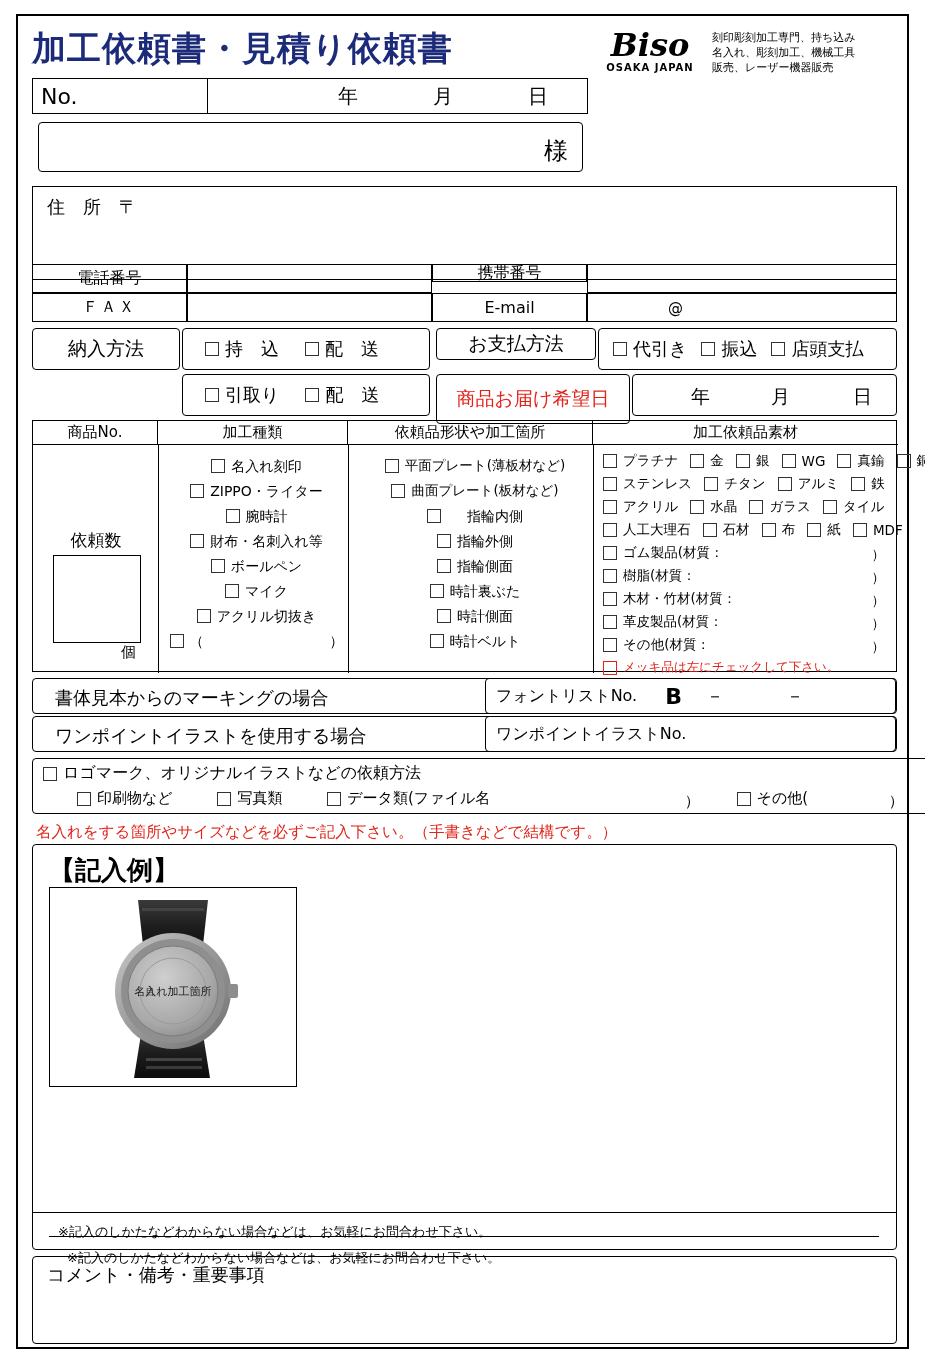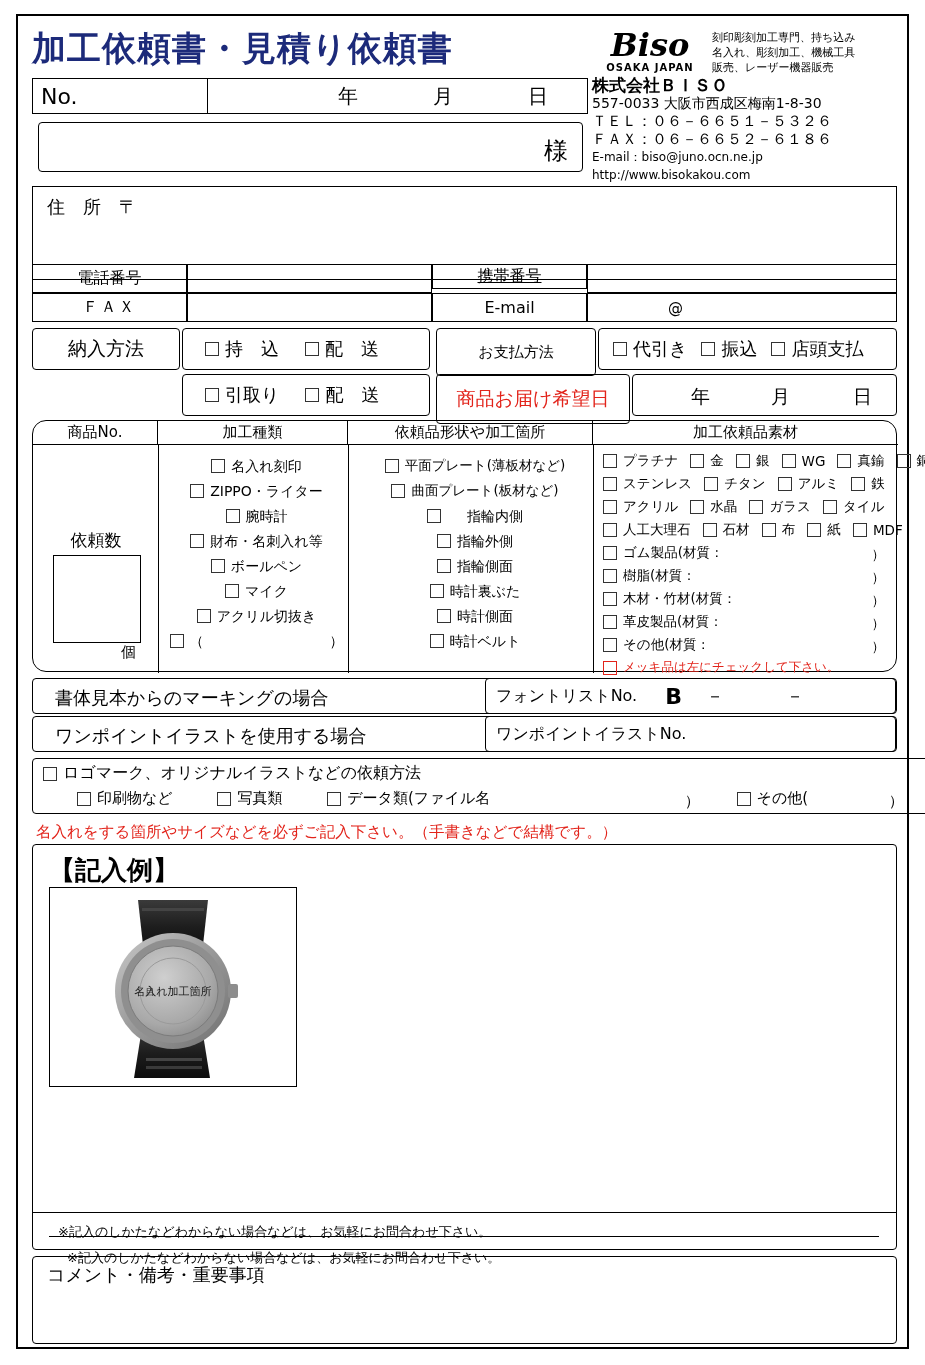--- a/index.html
+++ b/index.html
@@ -43,54 +43,46 @@
     <div class="abs" style="left:578px;top:12px;width:108px;height:54px;">
       <div style="font-family:'DejaVu Serif','Liberation Serif',serif;font-style:italic;font-size:32px;font-weight:bold;text-align:center;line-height:34px;">Biso</div>
       <div style="font-size:10px;font-weight:bold;text-align:center;letter-spacing:1px;">OSAKA JAPAN</div>
     </div>
 
     <div class="abs small" style="left:694px;top:14px;line-height:15px;">
       <div>刻印彫刻加工専門、持ち込み</div>
       <div>名入れ、彫刻加工、機械工具</div>
       <div>販売、レーザー機器販売</div>
     </div>
-    <div class="abs" style="left:574px;top:60px;width:305px;line-height:18px;">
-      <div style="font-size:17px;font-weight:bold;">株式会社ＢＩＳＯ</div>
-      <div style="font-size:14px;">557-0033 大阪市西成区梅南1-8-30</div>
-      <div style="font-size:15px;letter-spacing:0px;">ＴＥＬ：０６－６６５１－５３２６</div>
-      <div style="font-size:15px;">ＦＡＸ：０６－６６５２－６１８６</div>
-      <div style="font-size:12px;">E-mail：biso@juno.ocn.ne.jp</div>
-      <div style="font-size:12px;">http://www.bisokakou.com</div>
-    </div>
 
     <div class="abs bx" style="left:14px;top:170px;width:865px;height:94px;border-radius:0;">
       <div class="abs" style="left:14px;top:8px;font-size:18px;">住　所　〒</div>
     </div>
 
     <div class="abs" style="left:14px;top:248px;width:865px;height:58px;">
       <div class="abs bx ctr" style="left:0;top:0;width:155px;height:29px;font-size:16px;">電話番号</div>
       <div class="abs bx" style="left:155px;top:0;width:245px;height:29px;"></div>
-      <div class="abs bx ctr" style="left:400px;top:0;width:155px;height:25px;font-size:16px;text-decoration:underline;">携帯番号</div>
+      <div class="abs bx ctr" style="left:400px;top:0;width:155px;height:18px;font-size:16px;">携帯番号</div>
       <div class="abs bx" style="left:555px;top:0;width:310px;height:29px;"></div>
 
       <div class="abs bx ctr" style="left:0;top:29px;width:155px;height:29px;font-size:16px;letter-spacing:2px;">ＦＡＸ</div>
       <div class="abs bx" style="left:155px;top:29px;width:245px;height:29px;"></div>
       <div class="abs bx ctr" style="left:400px;top:29px;width:155px;height:29px;font-size:16px;">E-mail</div>
       <div class="abs bx lft" style="left:555px;top:29px;width:310px;height:29px;padding-left:80px;font-size:15px;">@</div>
     </div>
 
     <div class="abs" style="left:14px;top:312px;width:865px;height:42px;">
       <div class="abs bx ctr" style="left:0;top:0;width:148px;height:42px;font-size:19px;border-radius:4px;">納入方法</div>
       <div class="abs bx lft" style="left:150px;top:0;width:248px;height:42px;padding-left:22px;font-size:18px;border-radius:4px;">
         <span class="chk"></span>
           <span>持　込</span>
         <span class="chk" style="margin-left:26px;"></span>
           <span>配　送</span>
       </div>
-      <div class="abs bx ctr" style="left:404px;top:0;width:160px;height:48px;font-size:15px;border-radius:4px;">お支払方法</div>
+      <div class="abs bx ctr" style="left:404px;top:0;width:160px;height:32px;font-size:19px;border-radius:4px;">お支払方法</div>
       <div class="abs bx lft" style="left:566px;top:0;width:299px;height:42px;padding-left:14px;font-size:18px;border-radius:4px;">
         <span class="chk"></span>
           <span>代引き</span>
         <span class="chk" style="margin-left:14px;"></span>
           <span>振込</span>
         <span class="chk" style="margin-left:14px;"></span>
           <span>店頭支払</span>
       </div>
     </div>
 
@@ -102,21 +94,21 @@
           <span>配　送</span>
       </div>
       <div class="abs bx ctr red" style="left:404px;top:0;width:194px;height:50px;font-size:19px;border-radius:4px;">商品お届け希望日</div>
       <div class="abs bx" style="left:600px;top:0;width:265px;height:42px;border-radius:4px;">
         <div class="abs" style="left:58px;top:9px;font-size:19px;">年</div>
         <div class="abs" style="left:138px;top:9px;font-size:19px;">月</div>
         <div class="abs" style="left:220px;top:9px;font-size:19px;">日</div>
       </div>
     </div>
 
-    <div class="abs bx" style="left:14px;top:404px;width:865px;height:252px;border-radius:14px;">
+    <div class="abs bx" style="left:14px;top:404px;width:865px;height:252px;">
 
       <div class="abs" style="left:0;top:0;width:865px;height:24px;border-bottom:1px solid #000;">
         <div class="abs ctr" style="left:0;top:0;width:125px;height:23px;font-size:15px;border-right:1px solid #000;">商品No.</div>
         <div class="abs ctr" style="left:125px;top:0;width:190px;height:23px;font-size:15px;border-right:1px solid #000;">加工種類</div>
         <div class="abs ctr" style="left:315px;top:0;width:245px;height:23px;font-size:15px;border-right:1px solid #000;">依頼品形状や加工箇所</div>
         <div class="abs ctr" style="left:560px;top:0;width:305px;height:23px;font-size:15px;">加工依頼品素材</div>
       </div>
 
       <div class="abs" style="left:125px;top:24px;width:1px;height:228px;background:#000;"></div>
       <div class="abs" style="left:315px;top:24px;width:1px;height:228px;background:#000;"></div>

